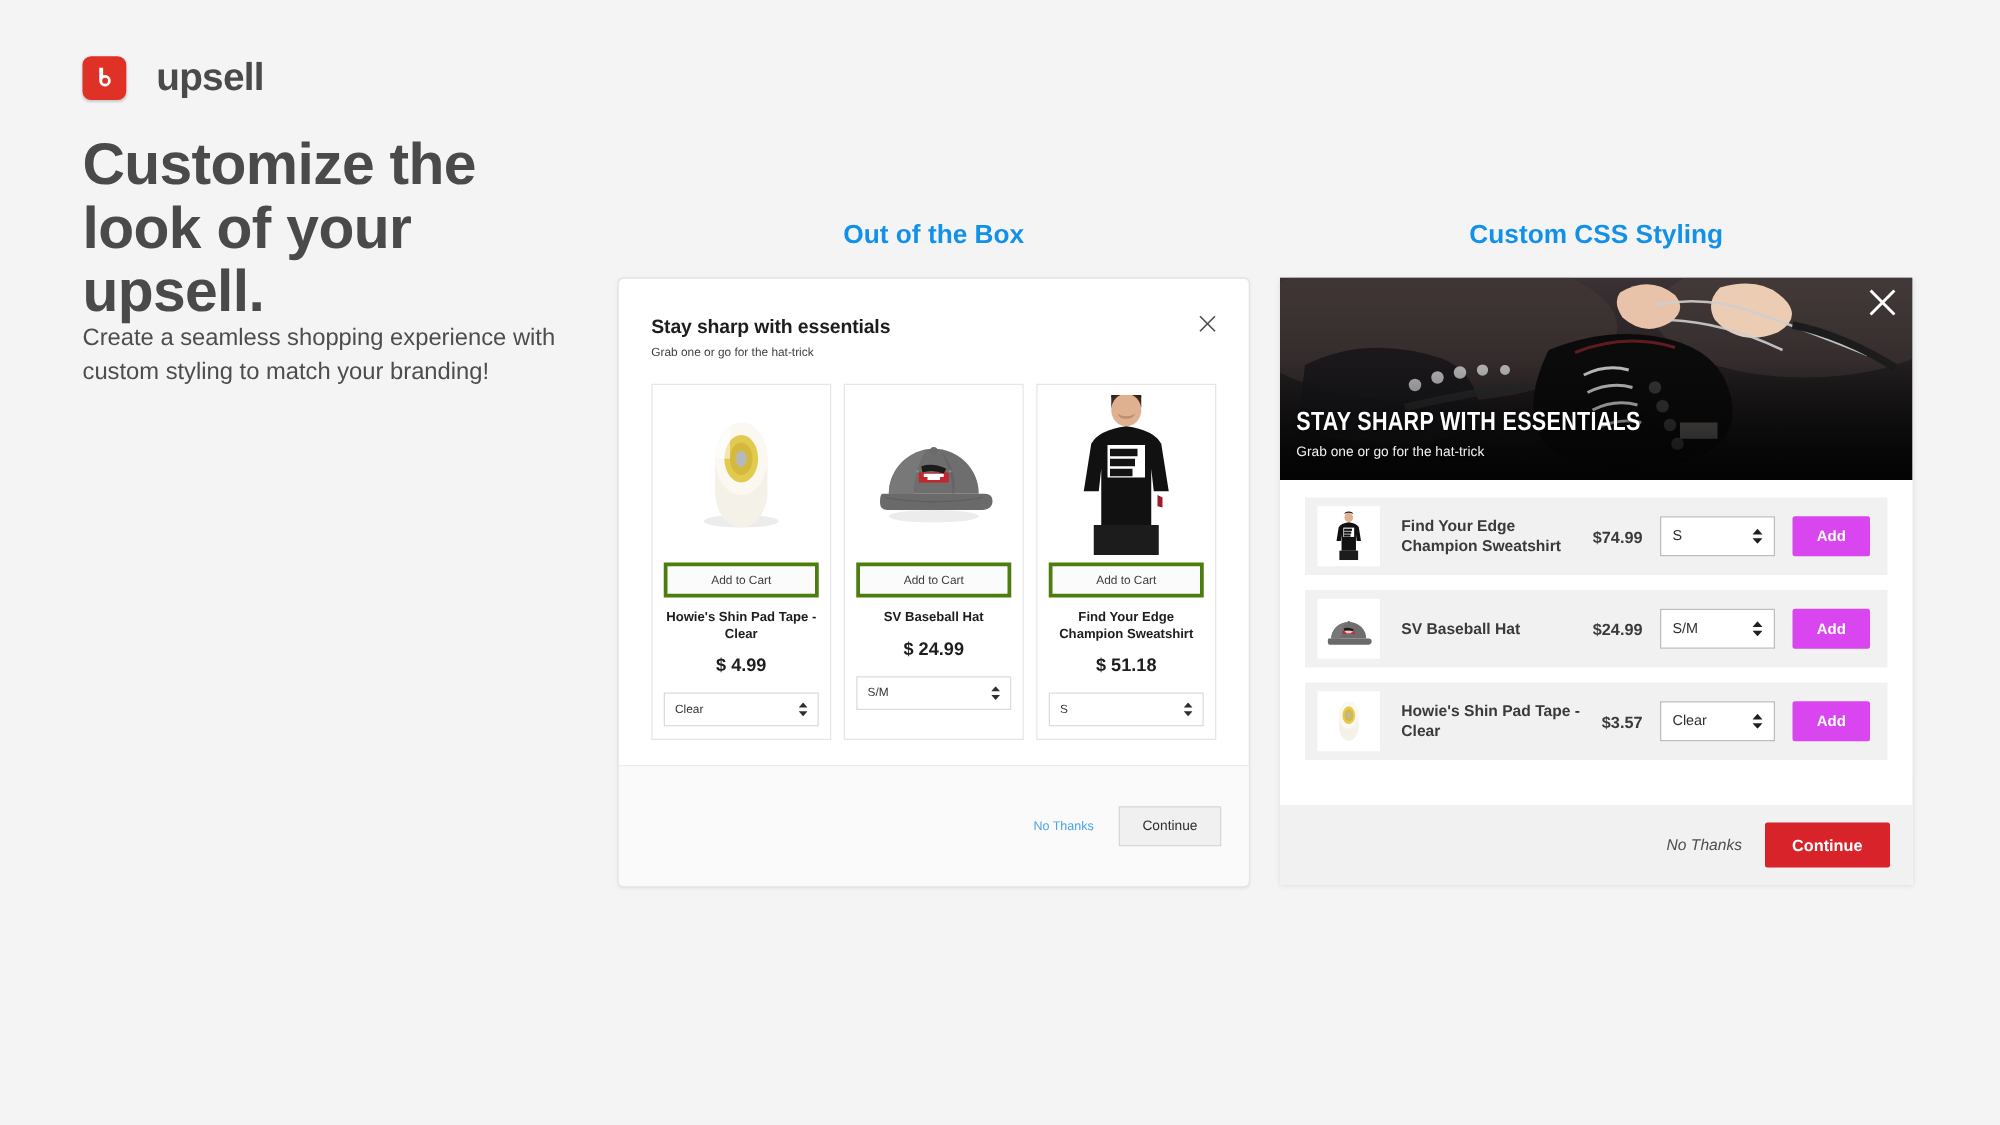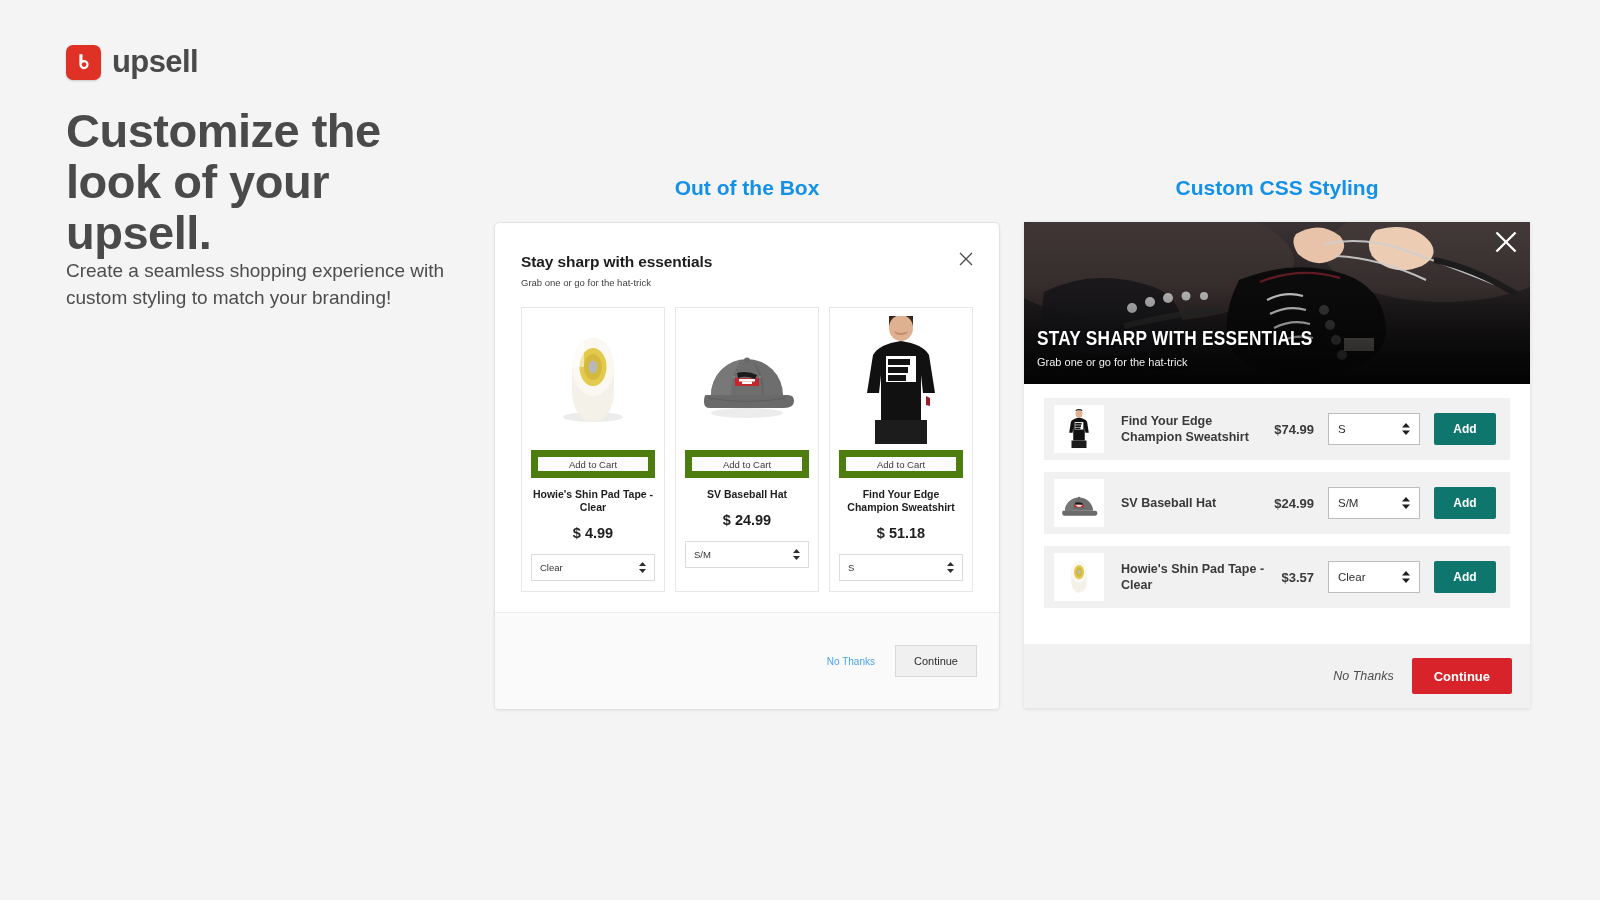--- a/index.html
+++ b/index.html
@@ -7,21 +7,21 @@
   body {
     background: #f4f4f4;
     font-family: "Liberation Sans", sans-serif;
     color: #3b3b3b;
     position: relative;
     overflow: hidden;
   }
 
   
   .intro { position: absolute; left: 66px; top: 44px; width: 420px; }
-  .logo-row { display: flex; align-items: center; gap: 11px; }
+  .logo-row { display: flex; align-items: center; gap: 24px; }
   .logo-mark {
     width: 35px; height: 35px; border-radius: 7px;
     background: #e03127;
     display: flex; align-items: center; justify-content: center;
     box-shadow: 0 1px 2px rgba(0,0,0,.18);
   }
   .logo-mark svg { display: block; }
   .logo-word {
     font-size: 31px; font-weight: bold; letter-spacing: -0.6px; color: #4a4a4a;
   }
@@ -70,21 +70,21 @@
     padding: 8px 9px 10px 9px;
     display: flex; flex-direction: column;
   }
   .ootb-thumb {
     height: 128px; display: flex; align-items: center; justify-content: center;
     overflow: hidden;
   }
   .ootb-thumb svg { display: block; }
   .atc-btn {
     margin-top: 6px;
-    border: 7px solid #4d7c0f; background: #fbfbfb;
+    border: 3px solid #4d7c0f; background: #fbfbfb;
     font-size: 9.5px; color: #3c3c3c;
     height: 28px; width: 100%;
     display: flex; align-items: center; justify-content: center;
     cursor: pointer;
   }
   .ootb-name {
     margin-top: 10px; text-align: center;
     font-size: 10.5px; font-weight: bold; color: #1d1d1d; line-height: 1.25;
   }
   .ootb-price {
@@ -170,21 +170,21 @@
   }
   .prow-select {
     flex: 0 0 auto; width: 92px; height: 32px;
     border: 1px solid #bdbdbd; background: #fff;
     display: flex; align-items: center; justify-content: space-between;
     padding: 0 9px; font-size: 11.5px; color: #2f2f2f;
     margin-right: 14px; cursor: pointer;
   }
   .add-btn {
     flex: 0 0 auto; width: 62px; height: 32px;
-    background: #0f766e; color: #ffffff;
+    background: #d946ef; color: #ffffff;
     font-size: 12px; font-weight: bold; border: none; border-radius: 2px;
     display: flex; align-items: center; justify-content: center;
     cursor: pointer;
   }
   .custom-footer {
     position: absolute; left: 0; right: 0; bottom: 0; height: 64px;
     background: #f1f1f1;
     display: flex; align-items: center; justify-content: flex-end;
     padding-right: 18px; gap: 18px;
   }

